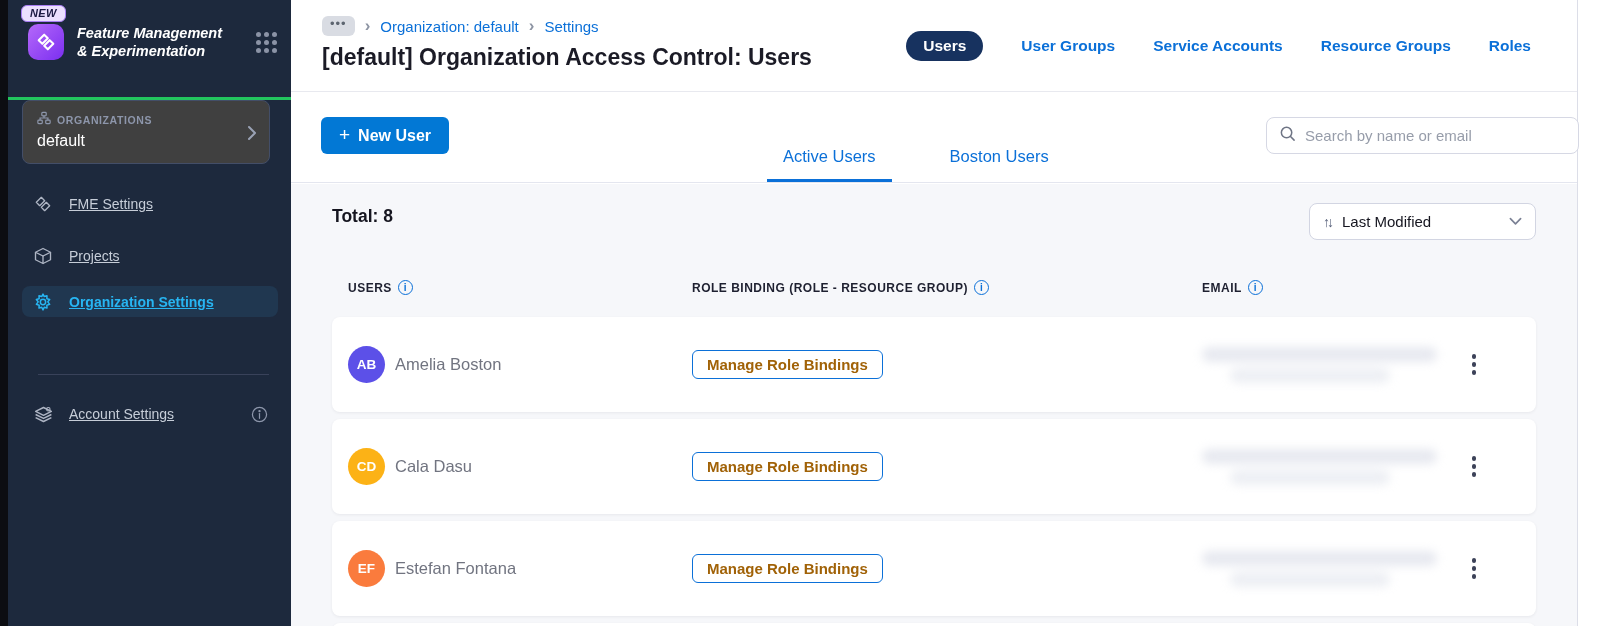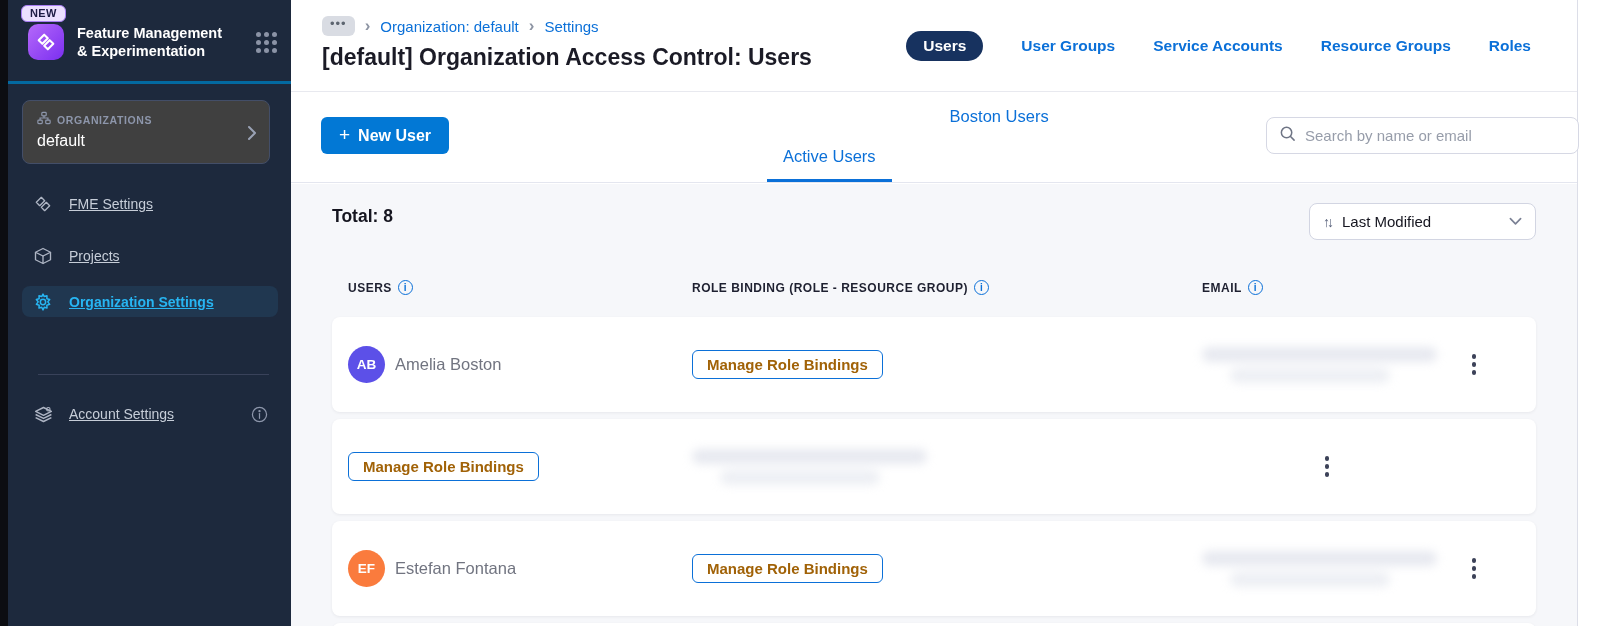--- a/index.html
+++ b/index.html
@@ -6,21 +6,21 @@
   html,body { width:1600px; height:626px; overflow:hidden;
     font-family:"Liberation Sans", sans-serif; background:#ffffff; }
   .screen { position:relative; width:1600px; height:626px; display:flex; }
 
   
   .edge-strip { width:8px; height:626px; background:#0c0d12; flex:0 0 8px; }
 
   
   .sidebar { width:283px; flex:0 0 283px; height:626px; background:#1d293d;
     position:relative; color:#ffffff; }
-  .sb-header { position:relative; height:84px; border-bottom:3px solid #0369a1; }
+  .sb-header { position:relative; height:100px; border-bottom:3px solid #22c55e;font-style:italic; }
   .new-badge { position:absolute; top:5px; left:13px; font-size:11px; font-weight:700;
     color:#1d1b44; background:#ece0ff; border:1.5px solid #a97ef5; border-radius:6px;
     padding:1px 8px 2px; letter-spacing:.3px; }
   .logo-row { position:absolute; top:24px; left:20px; right:14px; display:flex; align-items:center; }
   .app-logo { width:36px; height:36px; border-radius:10px;
     background:linear-gradient(135deg,#b569fa,#7b2ff0); display:flex; align-items:center;
     justify-content:center; flex:0 0 36px; }
   .app-title { font-size:14.5px; font-weight:700; line-height:18px; color:#ffffff;
     margin-left:13px; width:150px; }
   .grid-icon { margin-left:auto; display:grid; grid-template-columns:repeat(3,5px);
@@ -66,21 +66,21 @@
 
   .toolbar { position:relative; height:91px; border-bottom:1px solid #e4e6ef; background:#fff; }
   .new-user-btn { position:absolute; left:30px; top:25px; height:37px; background:#0278d5;
     color:#ffffff; border:none; border-radius:6px; font-size:16px; font-weight:700;
     padding:0 18px; display:flex; align-items:center; gap:8px; cursor:pointer;
     font-family:"Liberation Sans", sans-serif; }
   .new-user-btn .plus { font-size:19px; font-weight:400; margin-top:-2px; }
   .sub-tabs { position:absolute; left:476px; bottom:0; display:flex; gap:42px; }
   .sub-tab { font-size:16.5px; color:#0b70d8; padding:0 16px 13px; cursor:pointer;
     border-bottom:3px solid transparent; }
-  .sub-tab.active { border-bottom-color:#0b70d8;margin-top:40px; }
+  .sub-tab.active { border-bottom-color:#0b70d8; }
   .search-box { position:absolute; right:-2px; top:25px; width:313px; height:37px;
     border:1px solid #d6d8e4; border-radius:8px; background:#fff; display:flex;
     align-items:center; padding:0 12px; gap:9px; }
   .search-box svg { flex:0 0 auto; }
   .search-box input { border:none; outline:none; flex:1; font-size:15px; color:#14532d;
     font-family:"Liberation Sans", sans-serif; background:transparent; }
   .search-box input::placeholder { color:#979daa; }
 
   .content { position:absolute; top:184px; left:0; right:0; bottom:0; background:#f6f7fa; overflow:hidden; }
   .total { position:absolute; top:22px; left:41px; font-size:17.5px; font-weight:700; color:#15151f; }
@@ -307,20 +307,24 @@
           <div>
               <span class="kebab">
                 <i></i>
                 <i></i>
                 <i></i>
               </span>
             </div>
         </div>
 
         <div class="row-card grid-cols">
+          <div class="cell-user">
+            <span class="avatar" style="background-color: rgb(252, 178, 22);">CD</span>
+            <span class="user-name">Cala Dasu</span>
+          </div>
           <div><button class="manage-btn">Manage Role Bindings</button></div>
           <div>
               <div class="email-blur">
                 <i></i>
                 <i></i>
               </div>
             </div>
           <div>
               <span class="kebab">
                 <i></i>

